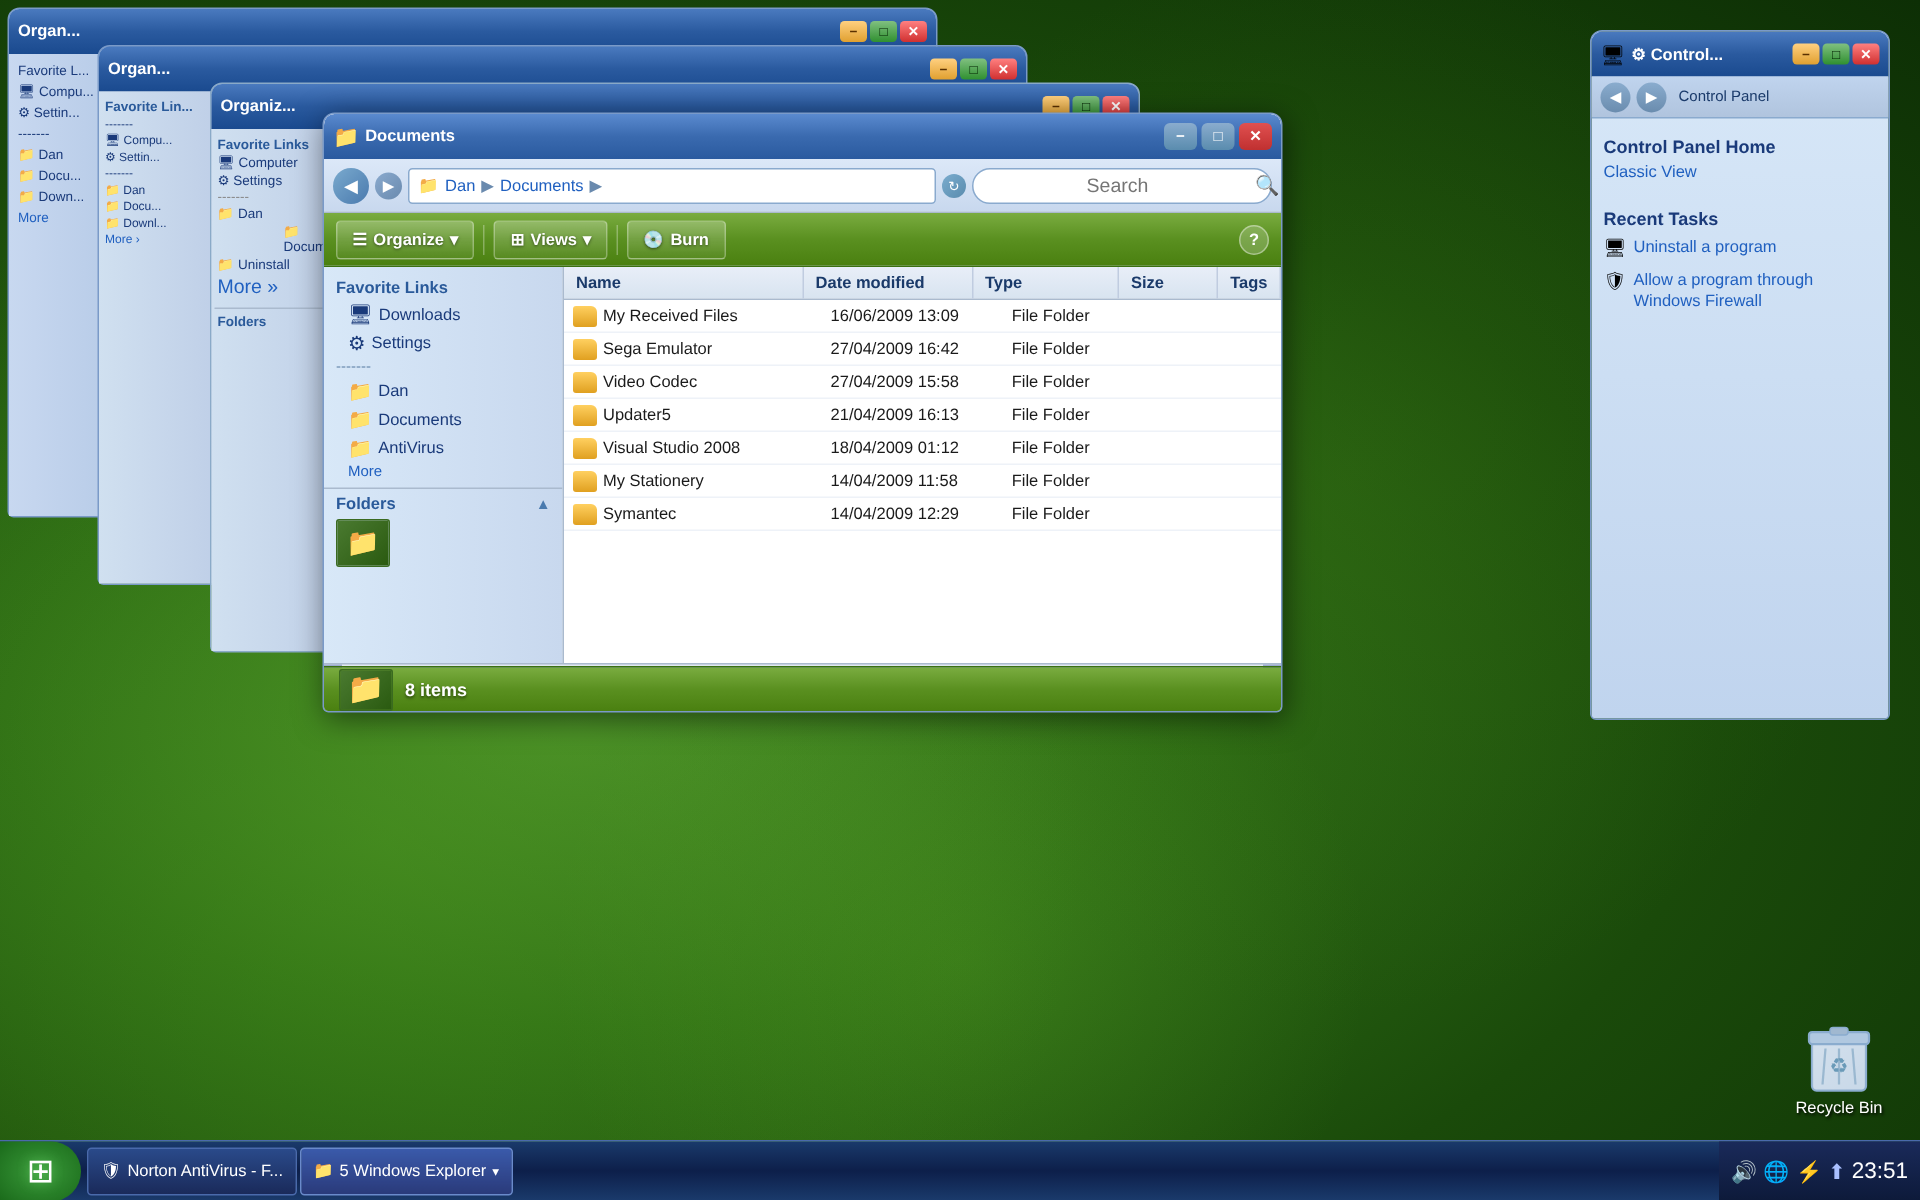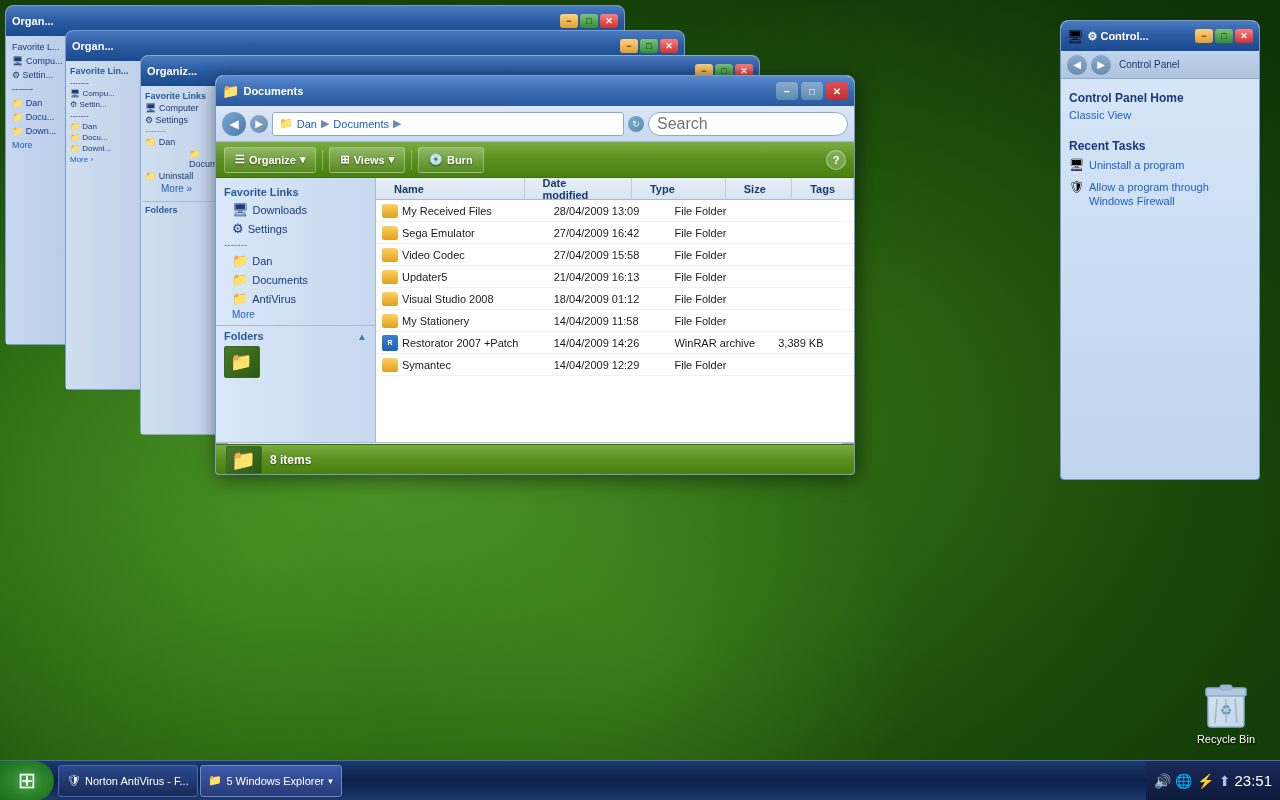--- a/index.html
+++ b/index.html
@@ -428,24 +428,25 @@
       border-radius: 12px;
       background: white;
       display: flex;
       align-items: center;
       padding: 0 8px;
       gap: 4px;
     }
     .search-input {
       border: none;
       outline: none;
-      font-size: 16px;
+      font-size: 13px;
       color: #666;
       flex: 1;
       background: transparent;
+      text-align: center;
     }
     .search-icon-btn {
       color: #4a7aae;
       font-size: 13px;
       cursor: pointer;
     }
 
     
     .exp-toolbar {
       height: 36px;
@@ -542,21 +543,21 @@
       display: flex;
       align-items: center;
       border-bottom: 1px solid #aabace;
       position: sticky;
       top: 0;
     }
     .col-header {
       font-size: 11px;
       color: #1a3a6a;
       font-weight: bold;
-      padding: 0 18px;
+      padding: 0 8px;
       cursor: pointer;
       height: 100%;
       display: flex;
       align-items: center;
       border-right: 1px solid #c0cce0;
     }
     .col-name { width: 200px; }
     .col-date { width: 140px; }
     .col-type { width: 120px; }
     .col-size { width: 80px; }
@@ -719,21 +720,21 @@
     </div>
   </div>
   <div style="position:absolute;top:30px;left:0;width:85px;bottom:0;background:linear-gradient(to right,#d0e0f0,#c0d0e8);border-right:1px solid #9aaace;padding:2px;">
     <div style="font-size:9px;font-weight:bold;color:#2a5a9a;padding:3px 2px 1px;">Favorite Links</div>
     <div style="font-size:9px;color:#1a3a7a;padding:1px 2px;">🖥 Computer</div>
     <div style="font-size:9px;color:#1a3a7a;padding:1px 2px;">⚙ Settings</div>
     <div style="font-size:9px;color:#888;padding:0 2px;">-------</div>
     <div style="font-size:9px;color:#1a3a7a;padding:1px 2px;">📁 Dan</div>
     <div style="font-size:9px;color:#1a3a7a;padding:1px 2px;margin-left:44px;">📁 Documents</div>
     <div style="font-size:9px;color:#1a3a7a;padding:1px 2px;">📁 Uninstall</div>
-    <div style="font-size:10px;color:#2060c0;padding:1px 2px;margin-left:16px;">More »</div>
+    <div style="font-size:13px;color:#2060c0;padding:1px 2px;">More »</div>
     <div style="font-size:9px;font-weight:bold;color:#2a5a9a;margin-top:6px;padding:3px 2px 1px;border-top:1px solid #aabace;">Folders</div>
   </div>
 </div>
 
 <div class="main-explorer">
 
   <div class="exp-titlebar">
     <span style="font-size:14px;margin-right:4px;">📁</span>
     <span class="exp-title-text">Documents</span>
     <div class="exp-win-controls">
@@ -826,21 +827,21 @@
         <div class="col-header col-size">Size</div>
         <div class="col-header col-tags">Tags</div>
       </div>
 
       <div id="file-rows-container">
           <div class="file-row">
       <div class="file-cell name">
               <div class="file-icon-folder"></div>
               <span>My Received Files</span>
             </div>
-      <div class="file-cell date">28/04/2009 13:09</div>
+      <div class="file-cell date">16/06/2009 13:09</div>
       <div class="file-cell type">File Folder</div>
       <div class="file-cell size"></div>
       <div class="file-cell" style="flex:1;"></div>
     </div>
           <div class="file-row">
       <div class="file-cell name">
               <div class="file-icon-folder"></div>
               <span>Sega Emulator</span>
             </div>
       <div class="file-cell date">27/04/2009 16:42</div>
@@ -879,30 +880,20 @@
       <div class="file-cell" style="flex:1;"></div>
     </div>
           <div class="file-row">
       <div class="file-cell name">
               <div class="file-icon-folder"></div>
               <span>My Stationery</span>
             </div>
       <div class="file-cell date">14/04/2009 11:58</div>
       <div class="file-cell type">File Folder</div>
       <div class="file-cell size"></div>
-      <div class="file-cell" style="flex:1;"></div>
-    </div>
-          <div class="file-row">
-      <div class="file-cell name">
-              <div class="file-icon-rar">R</div>
-              <span>Restorator 2007 +Patch</span>
-            </div>
-      <div class="file-cell date">14/04/2009 14:26</div>
-      <div class="file-cell type">WinRAR archive</div>
-      <div class="file-cell size">3,389 KB</div>
       <div class="file-cell" style="flex:1;"></div>
     </div>
           <div class="file-row">
       <div class="file-cell name">
               <div class="file-icon-folder"></div>
               <span>Symantec</span>
             </div>
       <div class="file-cell date">14/04/2009 12:29</div>
       <div class="file-cell type">File Folder</div>
       <div class="file-cell size"></div>

